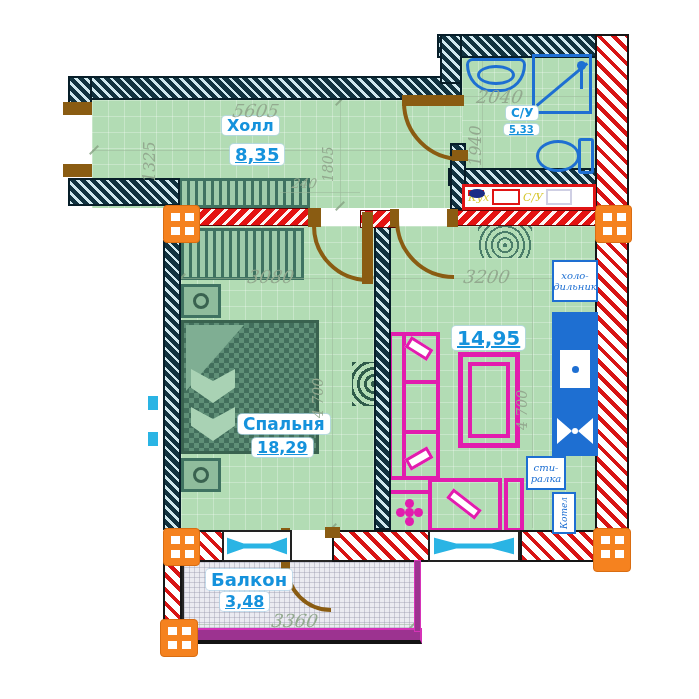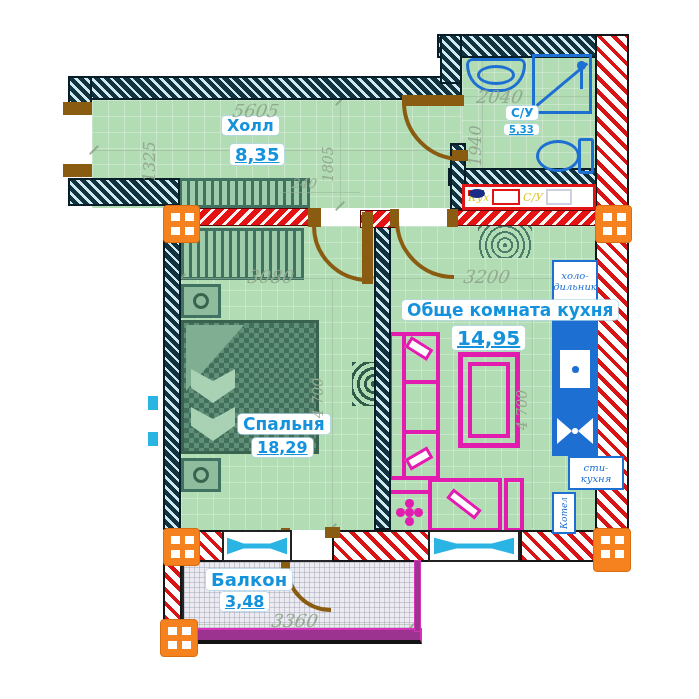--- a/index.html
+++ b/index.html
@@ -186,33 +186,32 @@
     <span style="position:static;">дильник</span>
   </div>
   <div style="left:552px;top:312px;width:46px;height:144px;background:#1e6fd2;z-index:5;">
     <div style="left:8px;top:38px;width:30px;height:38px;background:#fff;">
       <i style="position:absolute;left:12px;top:16px;width:7px;height:7px;background:#1e6fd2;border-radius:50%;"></i>
     </div>
     <div style="left:5px;top:106px;width:15px;height:26px;background:#fff;clip-path:polygon(0 0,100% 50%,0 100%);"></div>
     <div style="left:26px;top:106px;width:15px;height:26px;background:#fff;clip-path:polygon(100% 0,0 50%,100% 100%);"></div>
     <div style="left:20px;top:116px;width:6px;height:6px;background:#fff;border-radius:50%;"></div>
   </div>
-  <div class="bluebox" style="left:568px;top:456px;width:56px;height:34px;">
+  <div class="bluebox" style="left:526px;top:456px;width:40px;height:34px;">
     <span style="position:static;">сти-</span>
-    <span style="position:static;">кухня</span>
+    <span style="position:static;">ралка</span>
   </div>
   <div class="bluebox" style="left:552px;top:492px;width:24px;height:42px;">
     <span style="position:static;writing-mode:vertical-rl;transform:rotate(180deg);font-size:9px;">Котел</span>
   </div>
 
   <div class="rlbl" style="left:222px;top:116px;font-size:16px;">Холл</div>
   <div class="rlbl rarea" style="left:230px;top:144px;font-size:18px;">8,35</div>
   <div class="rlbl" style="left:506px;top:106px;font-size:12px;">С/У</div>
   <div class="rlbl rarea" style="left:504px;top:124px;font-size:10px;">5,33</div>
-  <div class="rlbl" style="left:402px;top:300px;font-size:17px;">Обще комната кухня</div>
   <div class="rlbl rarea" style="left:452px;top:326px;font-size:20px;">14,95</div>
   <div class="rlbl" style="left:238px;top:414px;font-size:17px;">Спальня</div>
   <div class="rlbl rarea" style="left:252px;top:438px;font-size:16px;">18,29</div>
   <div class="rlbl" style="left:206px;top:569px;font-size:18px;">Балкон</div>
   <div class="rlbl rarea" style="left:220px;top:592px;font-size:16px;">3,48</div>
 
   <div class="dim" style="left:233px;top:100px;font-size:18px;">5605</div>
   <div class="dimv" style="left:140px;top:108px;font-size:16px;height:74px;">1325</div>
   <div class="dim" style="left:477px;top:86px;font-size:18px;">2040</div>
   <div class="dimv" style="left:466px;top:92px;font-size:16px;height:74px;">1940</div>

